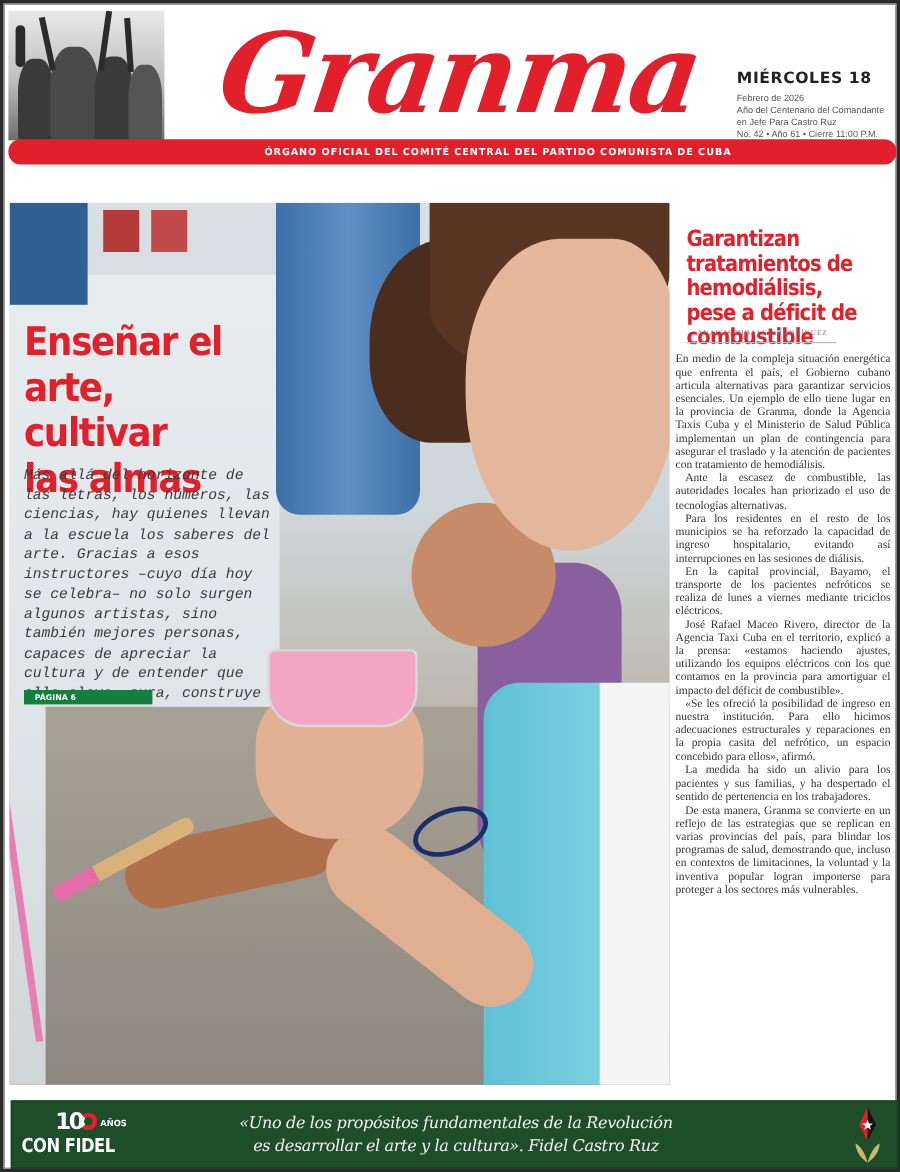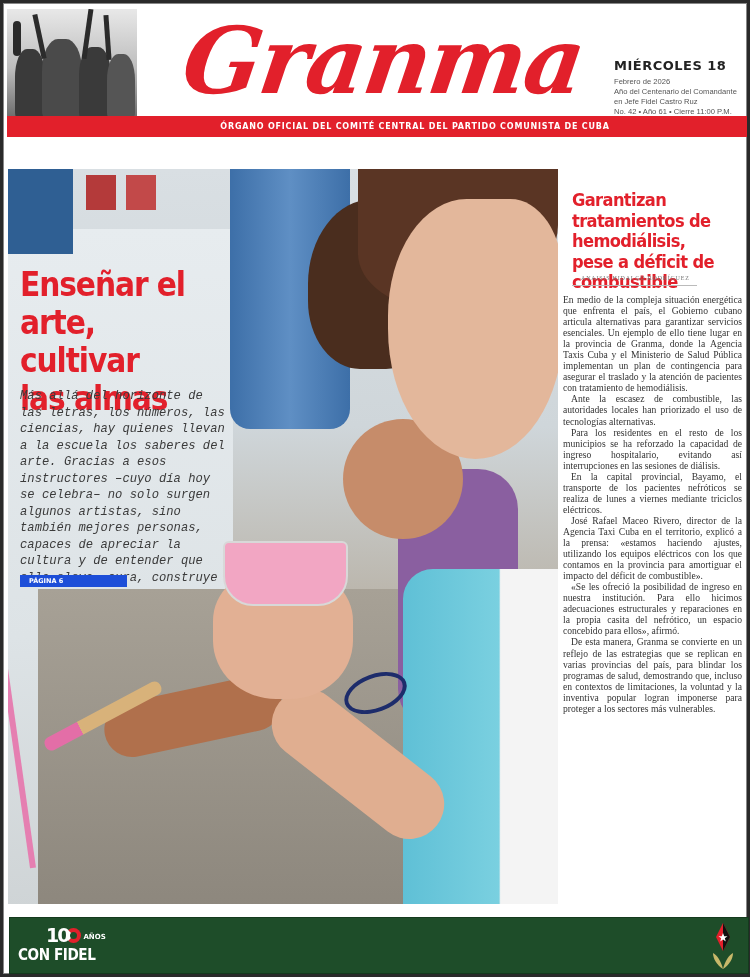--- a/index.html
+++ b/index.html
@@ -27,21 +27,21 @@
     font-family: "DejaVu Sans", sans-serif; font-weight: bold; font-size: 13px;
     color: #222; letter-spacing: 0.5px; margin-bottom: 4px; margin-top: 36px;
   }
   .dateblock .line {
     font-family: Liberation Sans, sans-serif; font-size: 7.6px; color: #555; line-height: 10px;
   }
   .redbar {
     position: absolute; left: 3px; top: 112px; width: 740px; height: 21px;
     background: #e2202b; color: #fff; text-align: center;
     font-family: "DejaVu Sans", sans-serif; font-weight: bold; font-size: 8px;
-    letter-spacing: 0.8px; line-height: 21px; padding-left: 76px;
+    letter-spacing: 0.8px; line-height: 21px; padding-left: 76px; border-radius: 10px;
   }
   
   .hero {
     position: absolute; left: 4px; top: 165px; width: 550px; height: 735px; overflow: hidden;
     background: linear-gradient(180deg, #d9dfe3 0%, #cfd6da 35%, #b9b3a8 60%, #9a948a 100%);
   }
   .hero .wall {
     position: absolute; left: 0; top: 60px; width: 225px; height: 680px;
     background: linear-gradient(180deg, #e7ecef 0%, #dde3e6 60%, #cfd4d6 100%);
   }
@@ -70,21 +70,21 @@
     line-height: 38px; color: #e2202b; letter-spacing: -1.2px;
     transform: scaleX(0.9); transform-origin: left top;
   }
   .lead-deck {
     position: absolute; left: 16px; top: 384px; width: 210px;
     font-family: Liberation Mono, monospace; font-style: italic; font-size: 12.2px;
     line-height: 16.5px; color: #3b3b3b;
   }
   .page-tag {
     position: absolute; left: 16px; top: 571px; width: 107px; height: 12px;
-    background: #1d4ed8; color: #fff; font-family: "DejaVu Sans", sans-serif;
+    background: #15803d; color: #fff; font-family: "DejaVu Sans", sans-serif;
     font-weight: bold; font-size: 6.5px; line-height: 12px; padding-left: 9px;
   }
   
   .side-title {
     position: absolute; left: 568px; top: 186px; width: 178px;
     font-family: "DejaVu Sans", sans-serif; font-weight: bold; font-size: 18.5px;
     line-height: 20.5px; color: #e2202b; letter-spacing: -0.7px;
     transform: scaleX(0.88); transform-origin: left top;
   }
   .byline {
@@ -135,21 +135,21 @@
     <div class="rifle" style="left:98px;top:6px;height:45px;transform:rotate(-4deg);"></div>
     <div class="rifle" style="left:6px;top:12px;height:35px;width:8px;border-radius:4px;"></div>
   </div>
 
   <div class="logo">Granma</div>
 
   <div class="dateblock">
     <div class="day">MIÉRCOLES 18</div>
     <div class="line">Febrero de 2026</div>
     <div class="line">Año del Centenario del Comandante</div>
-    <div class="line">en Jefe Fidel Castro Ruz</div>
+    <div class="line">en Jefe Para Castro Ruz</div>
     <div class="line">No. 42 • Año 61 • Cierre 11:00 P.M.</div>
     <div class="line">Enseñar Única • La Habana</div>
     <div class="line">Precio $ 1</div>
   </div>
 
   <div class="redbar">ÓRGANO OFICIAL DEL COMITÉ CENTRAL DEL PARTIDO COMUNISTA DE CUBA</div>
 
   <div class="hero">
     <div class="wall"></div>
     <div class="door-blue"></div>
@@ -183,27 +183,32 @@
   <div class="side-title">Garantizan tratamientos de hemodiálisis, pese a déficit de combustible</div>
   <div class="byline">Anaisis Hidalgo Rodríguez</div>
   <div class="byline-rule"></div>
   <div class="side-body" lang="es">
     <p>En medio de la compleja situación energética que enfrenta el país, el Gobierno cubano articula alternativas para garantizar servicios esenciales. Un ejemplo de ello tiene lugar en la provincia de Granma, donde la Agencia Taxis Cuba y el Ministerio de Salud Pública implementan un plan de contingencia para asegurar el traslado y la atención de pacientes con tratamiento de hemodiálisis.</p>
     <p>Ante la escasez de combustible, las autoridades locales han priorizado el uso de tecnologías alternativas.</p>
     <p>Para los residentes en el resto de los municipios se ha reforzado la capacidad de ingreso hospitalario, evitando así interrupciones en las sesiones de diálisis.</p>
     <p>En la capital provincial, Bayamo, el transporte de los pacientes nefróticos se realiza de lunes a viernes mediante triciclos eléctricos.</p>
     <p>José Rafael Maceo Rivero, director de la Agencia Taxi Cuba en el territorio, explicó a la prensa: «estamos haciendo ajustes, utilizando los equipos eléctricos con los que contamos en la provincia para amortiguar el impacto del déficit de combustible».</p>
     <p>«Se les ofreció la posibilidad de ingreso en nuestra institución. Para ello hicimos adecuaciones estructurales y reparaciones en la propia casita del nefrótico, un espacio concebido para ellos», afirmó.</p>
+    <p>La medida ha sido un alivio para los pacientes y sus familias, y ha despertado el sentido de pertenencia en los trabajadores.</p>
     <p>De esta manera, Granma se convierte en un reflejo de las estrategias que se replican en varias provincias del país, para blindar los programas de salud, demostrando que, incluso en contextos de limitaciones, la voluntad y la inventiva popular logran imponerse para proteger a los sectores más vulnerables.</p>
   </div>
 
   <div class="footer">
     <div class="logo100">
       <span class="num">10</span><span class="ring"></span><span class="anos">AÑOS</span>
       <span class="con">CON FIDEL</span>
+    </div>
+    <div class="quote">
+      <div>«Uno de los propósitos fundamentales de la Revolución</div>
+      <div>es desarrollar el arte y la cultura». Fidel Castro Ruz</div>
     </div>
     <svg class="emblem" viewBox="0 0 30 48">
       <polygon points="15,0 22,14 15,28 8,14" fill="#e2202b"></polygon>
       <polygon points="15,0 22,14 15,28" fill="#111"></polygon>
       <polygon points="15,10 16.2,13.3 19.5,13.3 16.8,15.3 17.8,18.5 15,16.5 12.2,18.5 13.2,15.3 10.5,13.3 13.8,13.3" fill="#fff"></polygon>
       <path d="M15,46 C9,42 5,36 5,30 C9,32 13,38 15,46 Z" fill="#c8b86a"></path>
       <path d="M15,46 C21,42 25,36 25,30 C21,32 17,38 15,46 Z" fill="#c8b86a"></path>
     </svg>
   </div>
 </div>

